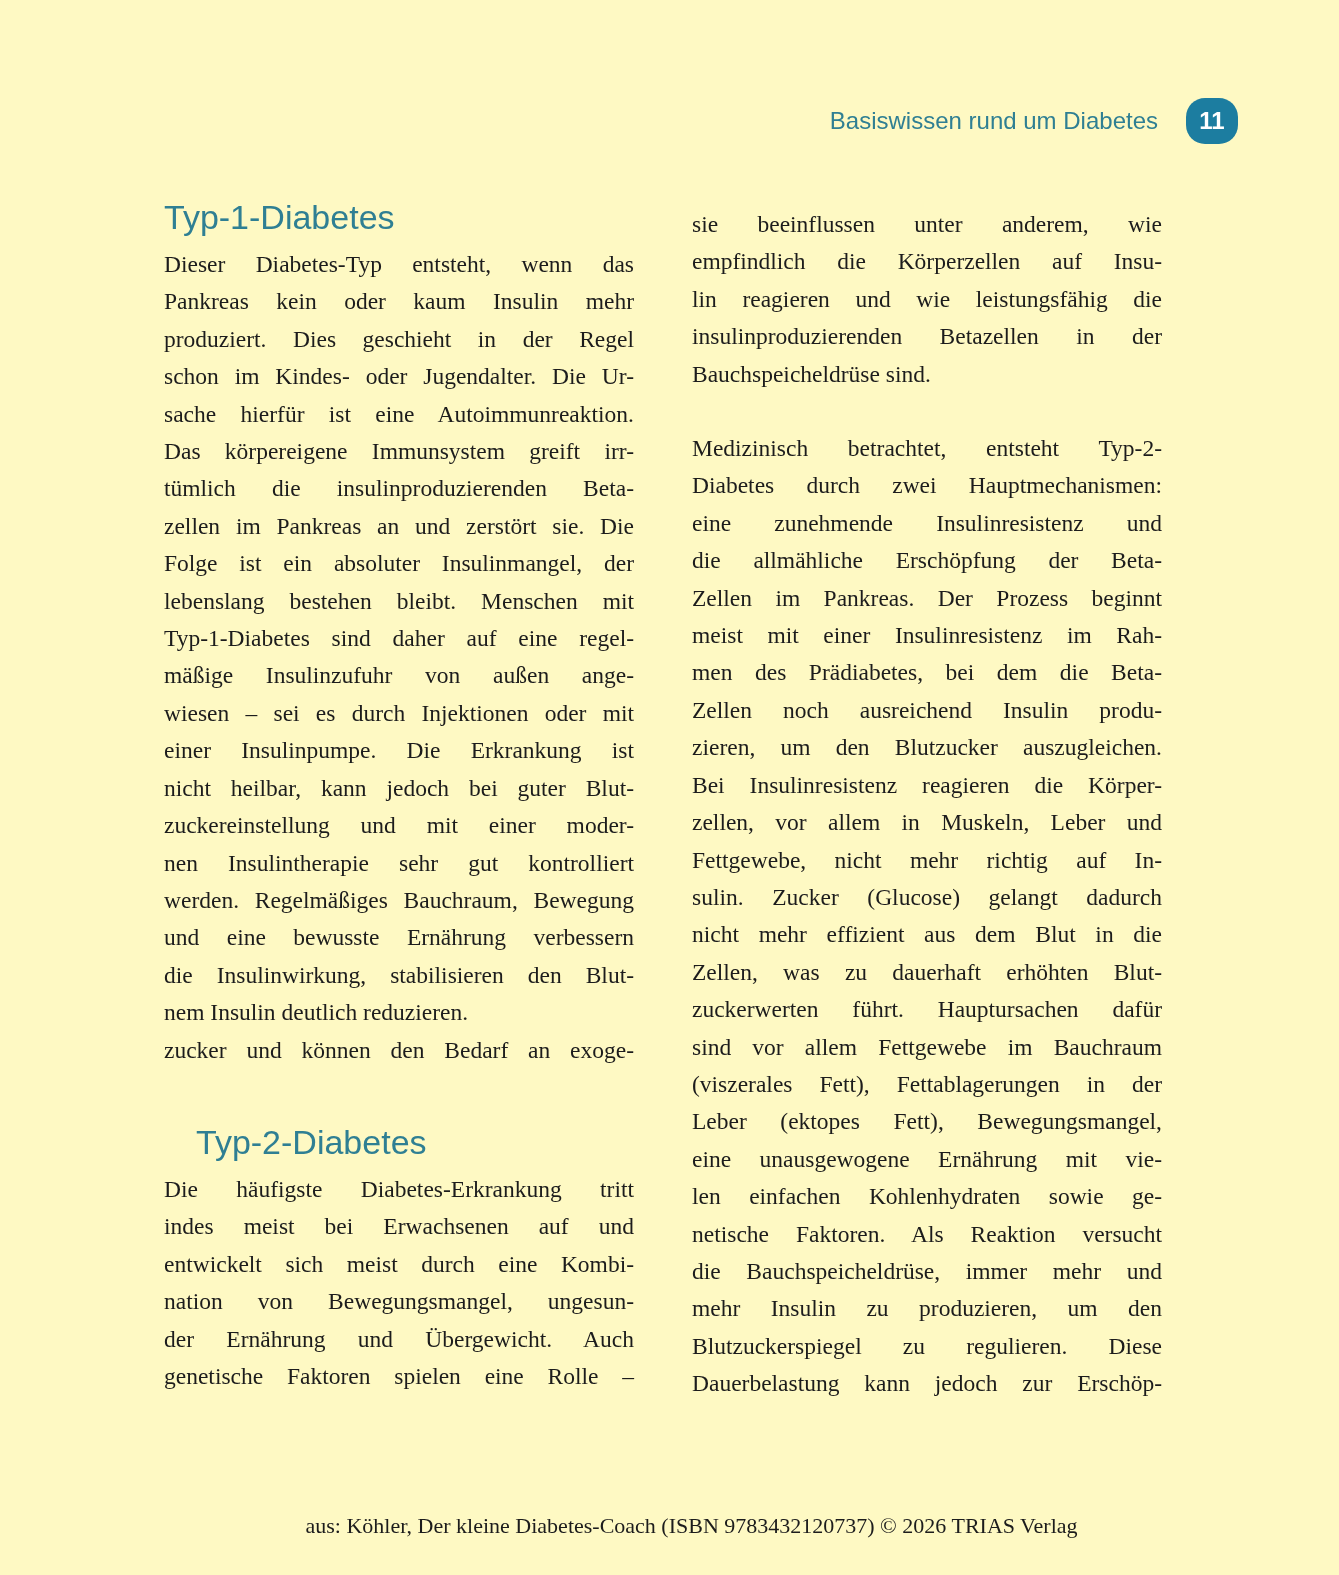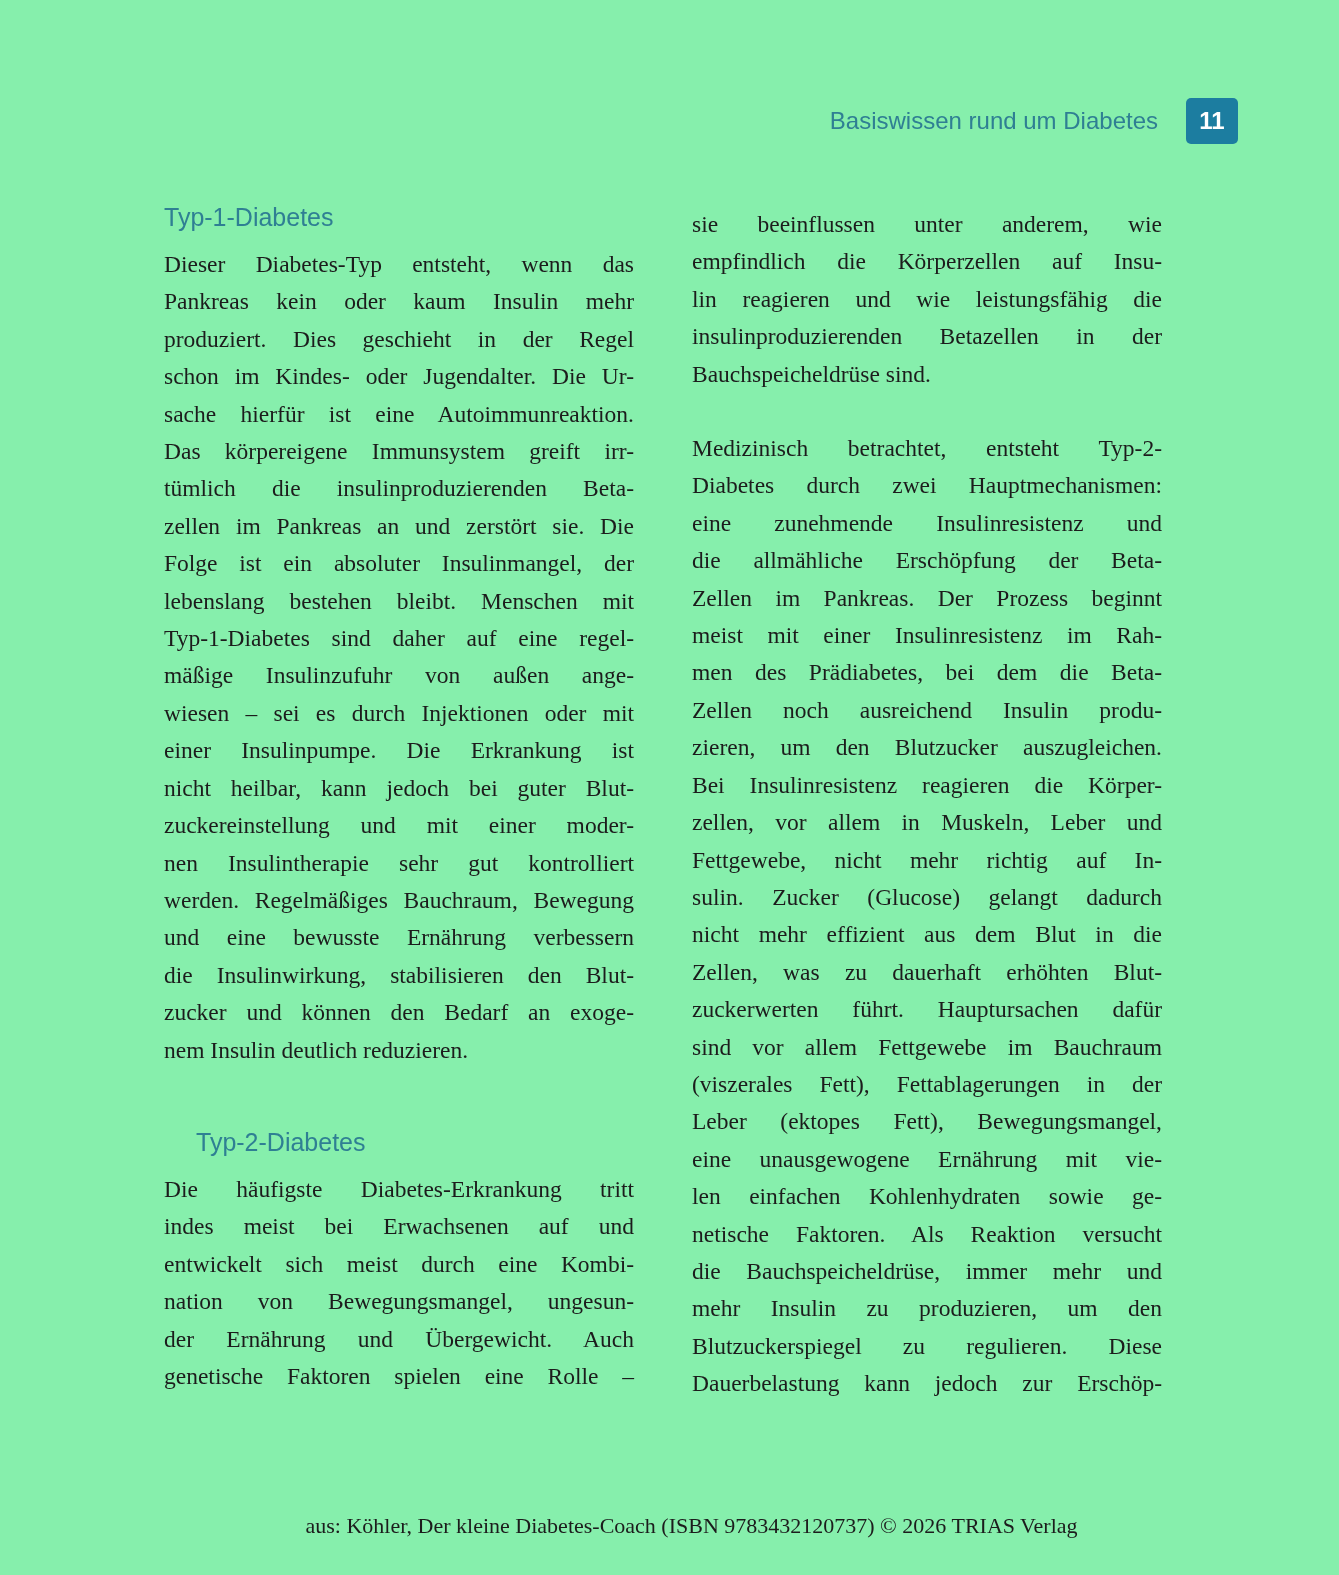--- a/index.html
+++ b/index.html
@@ -6,21 +6,21 @@
     --accent:#2F7F93;
     --badge:#1C7DA0;
     --ink:#1c1c1c;
   }
   *{margin:0;padding:0;box-sizing:border-box;}
   html,body{background:#ffffff;}
   .page{
     position:relative;
     width:1339px;
     height:1575px;
-    background:#86efac;
+    background:#fef9c3;
     overflow:hidden;
     font-family:"Liberation Serif", serif;
     color:var(--ink);
   }
   
   .page-header{
     position:absolute;
     top:98px;
     right:101px;
     display:flex;
@@ -38,40 +38,40 @@
     display:flex;
     align-items:center;
     justify-content:center;
     width:52px;
     height:46px;
     background:var(--badge);
     color:#ffffff;
     font-family:"Liberation Sans", sans-serif;
     font-weight:bold;
     font-size:24px;
-    border-radius:5px;
+    border-radius:19px;
   }
   
   .columns{
     position:absolute;
     left:164px;
     top:200px;
     display:flex;
     gap:58px;
   }
   .col{
     width:470px;
   }
   .col-right{
     padding-top:6px;
   }
   .col-heading{
     font-family:"Liberation Sans", sans-serif;
     font-weight:normal;
-    font-size:25px;
+    font-size:34px;
     line-height:34px;
     color:var(--accent);
     margin-bottom:12px;
   }
   .col-heading:not(:first-child){
     margin-top:56px;
     margin-left:32px;
   }
   .para + .para{
     margin-top:37px;
@@ -127,22 +127,22 @@
           <div class="tline just">Typ-1-Diabetes sind daher auf eine regel-</div>
           <div class="tline just">mäßige Insulinzufuhr von außen ange-</div>
           <div class="tline just">wiesen – sei es durch Injektionen oder mit</div>
           <div class="tline just">einer Insulinpumpe. Die Erkrankung ist</div>
           <div class="tline just">nicht heilbar, kann jedoch bei guter Blut-</div>
           <div class="tline just">zuckereinstellung und mit einer moder-</div>
           <div class="tline just">nen Insulintherapie sehr gut kontrolliert</div>
           <div class="tline just">werden. Regelmäßiges Bauchraum, Bewegung</div>
           <div class="tline just">und eine bewusste Ernährung verbessern</div>
           <div class="tline just">die Insulinwirkung, stabilisieren den Blut-</div>
+          <div class="tline">nem Insulin deutlich reduzieren.</div>
           <div class="tline just">zucker und können den Bedarf an exoge-</div>
-          <div class="tline">nem Insulin deutlich reduzieren.</div>
         </div>
         <h2 class="col-heading">Typ-2-Diabetes</h2>
         <div class="para">
           <div class="tline just">Die häufigste Diabetes-Erkrankung tritt</div>
           <div class="tline just">indes meist bei Erwachsenen auf und</div>
           <div class="tline just">entwickelt sich meist durch eine Kombi-</div>
           <div class="tline just">nation von Bewegungsmangel, ungesun-</div>
           <div class="tline just">der Ernährung und Übergewicht. Auch</div>
           <div class="tline just">genetische Faktoren spielen eine Rolle –</div>
         </div>

